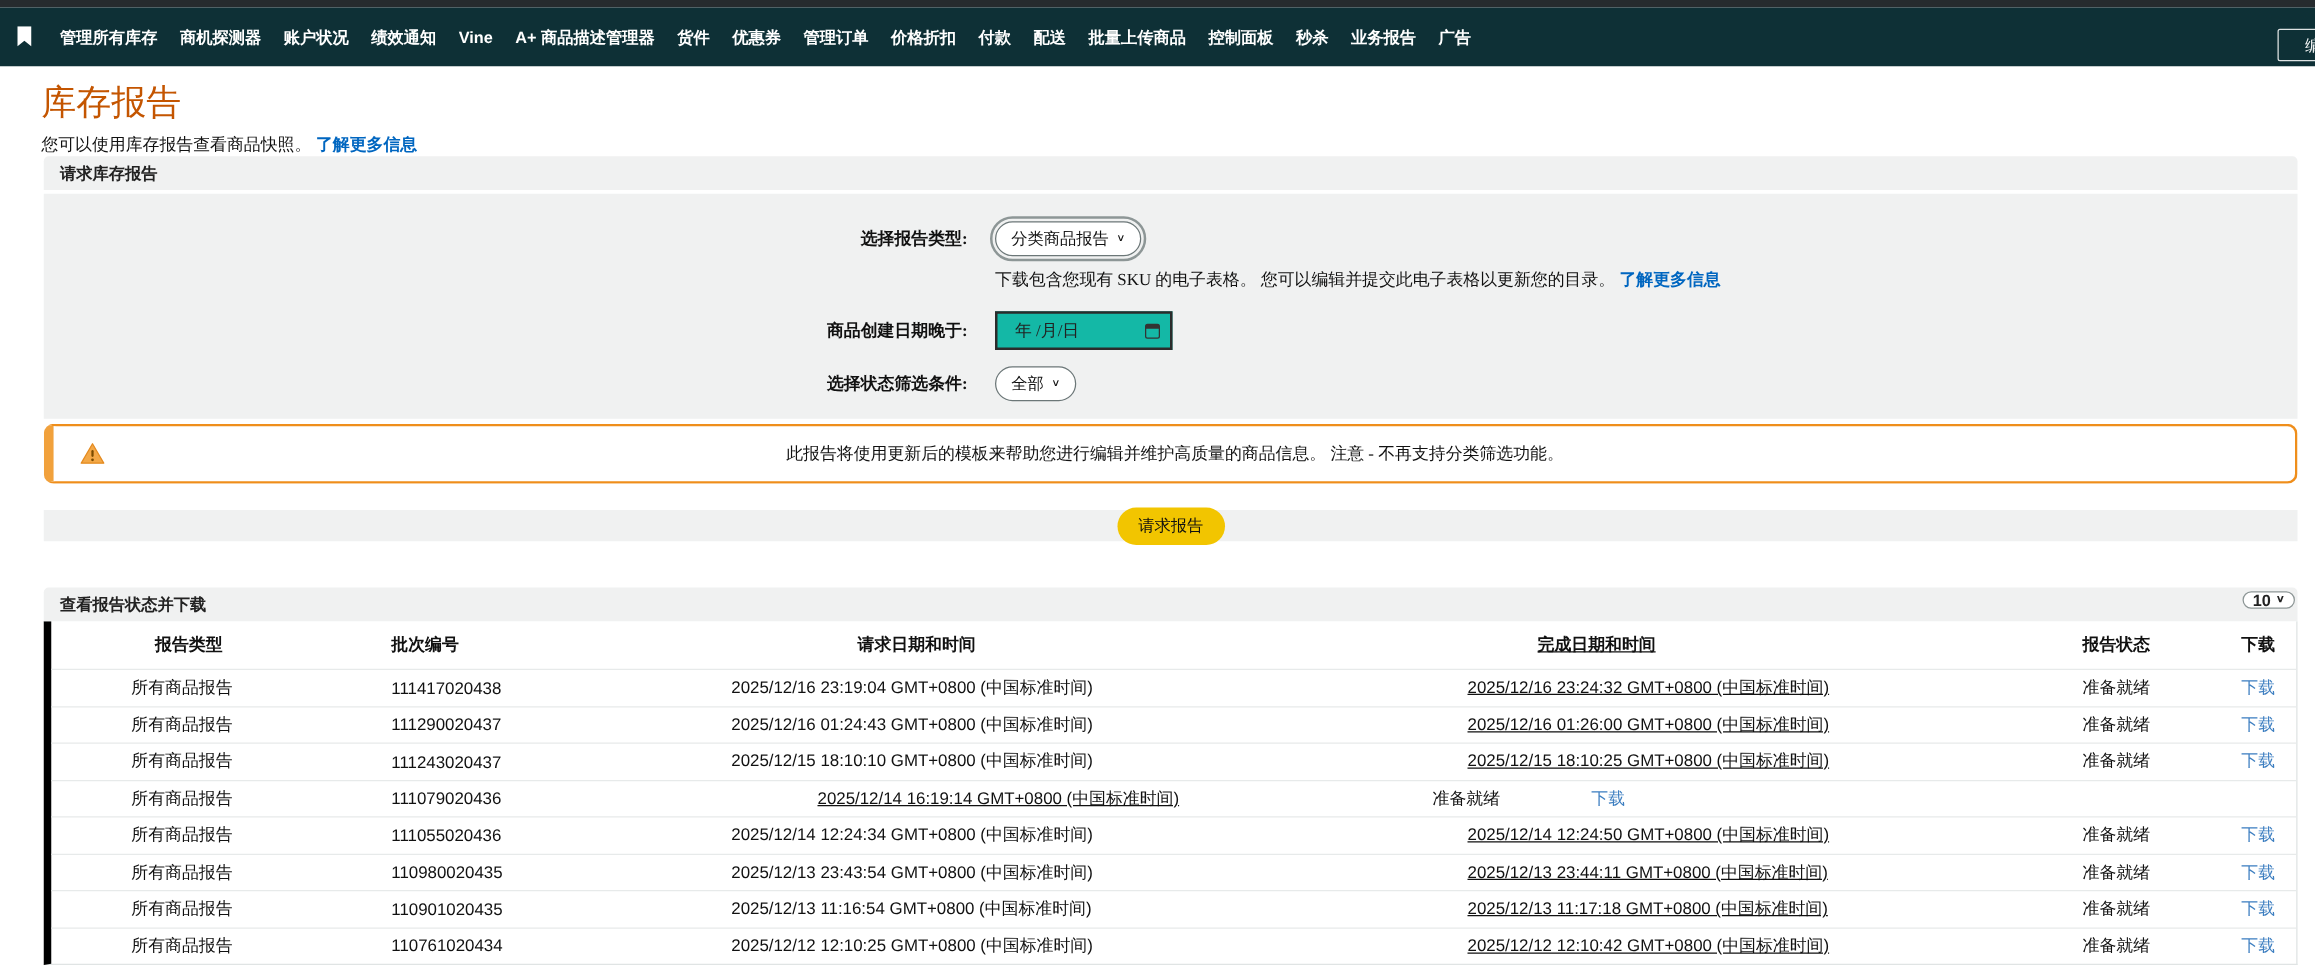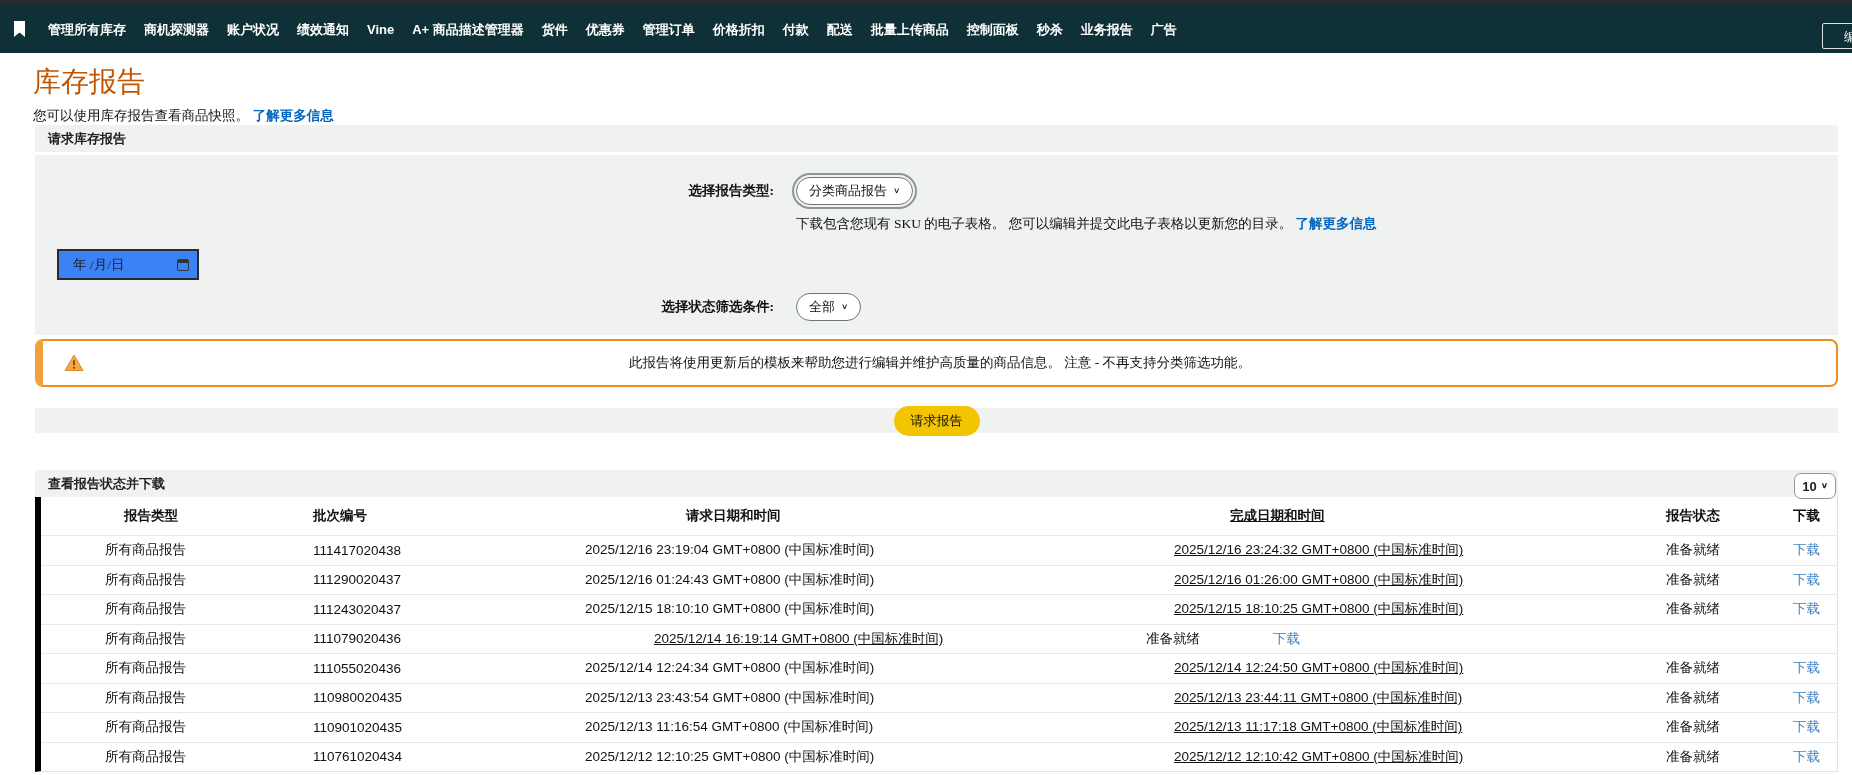--- a/index.html
+++ b/index.html
@@ -47,21 +47,21 @@
   .pill-select {
     background:#fff; border:1px solid #6c7778; border-radius:16px;
     font-size:13px; padding:4px 12px; display:inline-flex; align-items:center; gap:6px;
     cursor:pointer; color:#111; white-space:nowrap;
   }
   .pill-select.focused { outline:2px solid #8d9696; outline-offset:2px; }
   .chevron { font-size:10px; line-height:1; transform:scaleY(0.8); }
   .help-row { margin:10px 0 16px 761px; font-size:13.5px; }
   .date-row { margin-top:4px; }
   .date-input {
-    background:#3b82f6; border:2px solid #2b2b2b; width:142px; height:31px;
+    background:#14b8a6; border:2px solid #2b2b2b; width:142px; height:31px;
     display:flex; align-items:center; padding:0 8px 0 14px; font-size:13.5px;
     color:#222; cursor:text; justify-content:space-between;
   }
   .cal-icon {
     width:12px; height:12px; border:1.5px solid #333; border-top:4px solid #333;
     border-radius:2px; display:inline-block;
   }
   .status-row { margin-top:13px; }
   
   .warning-box {
@@ -77,21 +77,21 @@
     display:flex; align-items:center; justify-content:center;
   }
   .submit-btn {
     background:#f2c500; border:none; border-radius:15px; padding:6px 17px;
     font-size:13px; font-family:inherit; color:#101010; cursor:pointer;
   }
   
   .reports-wrap { top:470px; }
   .reports-bar { position:relative; }
   .page-size-select {
-    position:absolute; right:2px; top:3px; height:26px; min-width:41px;
+    position:absolute; right:2px; top:3px; height:14px; min-width:41px;
     background:#fff; border:1px solid #8d9696; border-radius:7px;
     display:flex; align-items:center; justify-content:center; gap:4px;
     font-size:13px; font-weight:700; cursor:pointer; padding:0 7px;
   }
   .table {
     border-left:6px solid #000000; border-right:1px solid #e0e4e4;
     border-bottom:1px solid #e0e4e4; background:#fff;
   }
   .trow { display:flex; align-items:center; height:29.5px; border-top:1px solid #e7eaea; font-size:13.5px; }
   .thead { height:38px; border-top:none; font-weight:700; }
@@ -175,20 +175,21 @@
         </span>
       </div>
     </div>
 
     <div class="help-row">
       <span>下载包含您现有 SKU 的电子表格。 您可以编辑并提交此电子表格以更新您的目录。</span>
       <a class="blue-link">了解更多信息</a>
     </div>
 
     <div class="form-row date-row">
+      <div class="form-label">商品创建日期晚于:</div>
       <div class="form-ctrl">
         <span class="date-input">
           <span>年 /月/日</span>
           <span class="cal-icon"></span>
         </span>
       </div>
     </div>
 
     <div class="form-row status-row">
       <div class="form-label">选择状态筛选条件:</div>

